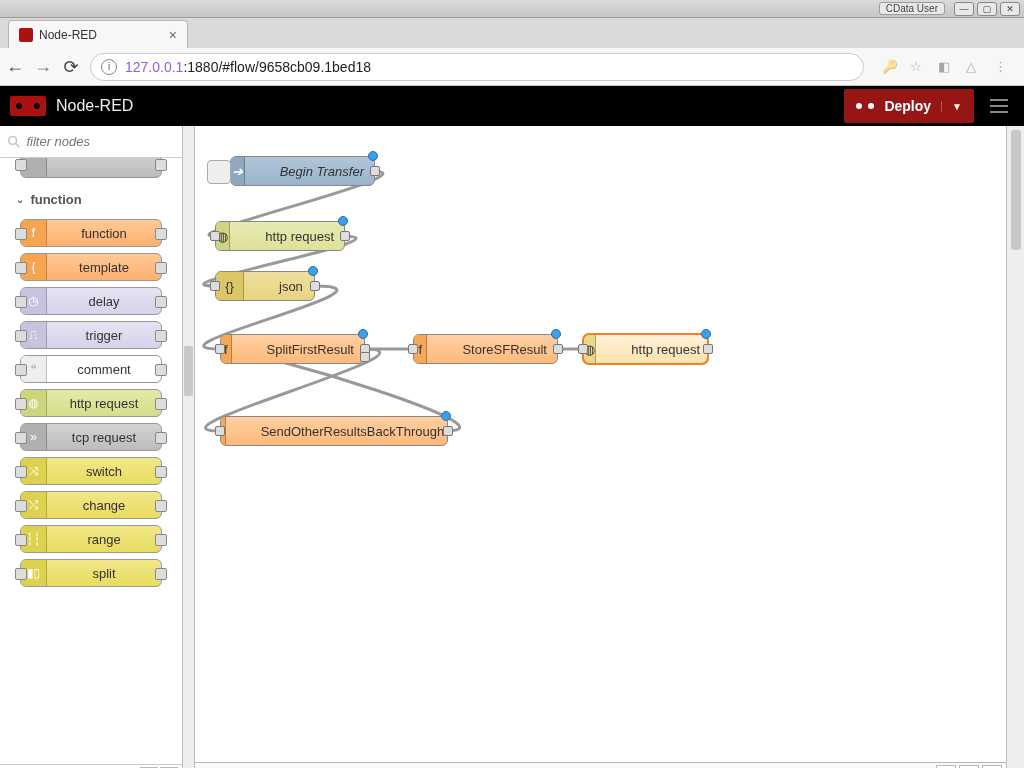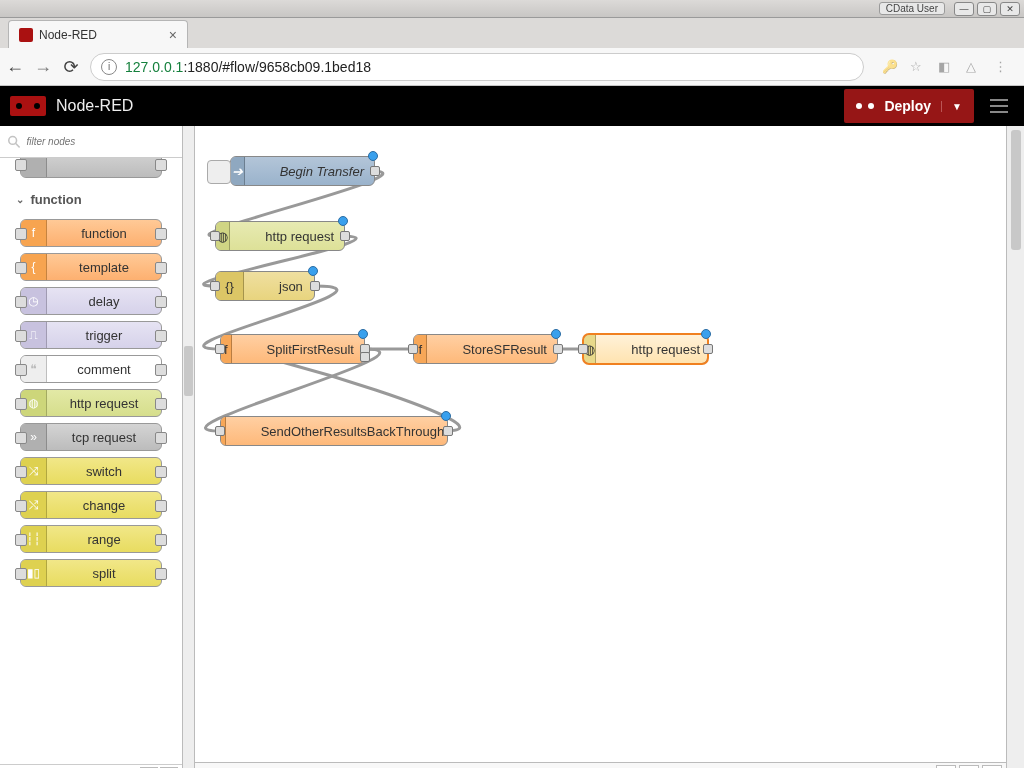--- a/index.html
+++ b/index.html
@@ -16,21 +16,21 @@
   .btab .fav { width:14px; height:14px; background:#a11; border-radius:2px; }
   .btab .close { margin-left:auto; color:#666; font-size:14px; }
 
   
   .addr { height:38px; background:#f7f7f7; border-bottom:1px solid #c5c5c5; display:flex; align-items:center; padding:0 6px; gap:10px; color:#555; }
   .addr .nav { width:18px; text-align:center; font-size:18px; color:#777; }
   .addr .nav.enabled { color:#444; }
   .addr .urlbox { flex:1; height:28px; border:1px solid #ccc; border-radius:16px; background:#fff; display:flex; align-items:center; padding:0 10px; gap:8px; }
   .addr .info { width:16px; height:16px; border:1px solid #888; border-radius:50%; display:flex; align-items:center; justify-content:center; font-size:10px; color:#666; }
   .addr .url { font-size:14px; color:#222; }
-  .addr .url .dark { color:#15803d; }
+  .addr .url .dark { color:#8b5cf6; }
   .addr .icons { display:flex; gap:12px; margin:0 8px; }
   .addr .ic { width:16px; height:16px; opacity:.5; }
 
   
   .appheader { height:40px; background:#000; display:flex; align-items:center; color:#ddd; padding:0 10px; }
   .appheader .logo { width:36px; height:20px; background:#a11; border-radius:2px; margin-right:10px; position:relative; }
   .appheader .logo::before,.appheader .logo::after{content:"";position:absolute;width:6px;height:6px;border-radius:50%;background:#000;top:7px;}
   .appheader .logo::before{left:6px;} .appheader .logo::after{right:6px;}
   .appheader .title { font-size:16px; font-weight:400; color:#eee; }
   .deploy { margin-left:auto; background:#961616; height:34px; display:flex; align-items:center; padding:0 12px; color:#ffffff; font-weight:bold; font-size:14px; gap:10px; border-radius:2px; }
@@ -41,21 +41,21 @@
   .hamburger { margin-left:10px; width:30px; display:flex; flex-direction:column; gap:4px; align-items:center; }
   .hamburger span{display:block;width:18px;height:2px;background:#888;}
 
   
   .workspace { display:flex; height:662px; }
 
   
   .palette { width:183px; background:#fff; border-right:1px solid #bbb; display:flex; flex-direction:column; }
   .search { height:32px; border-bottom:1px solid #ccc; display:flex; align-items:center; padding:0 8px; gap:6px; }
   .search svg{width:14px;height:14px;opacity:.5;}
-  .search input{border:none;outline:none;width:100%;font-style:italic;color:#888;font-size:10px;}
+  .search input{border:none;outline:none;width:100%;font-style:italic;color:#888;font-size:13px;}
   .pscroll{flex:1;overflow:hidden;padding:4px 12px 0 12px;position:relative;}
   .plabel{font-weight:bold;color:#555;padding:8px 4px 6px 4px;display:flex;align-items:center;gap:6px;}
   .plabel .chev{font-size:10px;color:#666;}
 
   .pnode{height:28px;border-radius:6px;border:1px solid #999;margin:6px 8px;display:flex;align-items:center;position:relative;font-size:13px;color:#333;}
   .pnode .icon{width:26px;height:100%;border-right:1px solid rgba(0,0,0,.2);border-radius:5px 0 0 5px;display:flex;align-items:center;justify-content:center;color:#fff;font-size:12px;}
   .pnode .nm{flex:1;text-align:center;}
   .pnode::after{content:"";position:absolute;right:-6px;top:8px;width:10px;height:10px;background:#ddd;border:1px solid #888;border-radius:2px;}
   .pnode.inport::before{content:"";position:absolute;left:-6px;top:8px;width:10px;height:10px;background:#ddd;border:1px solid #888;border-radius:2px;}
   .gray{background:linear-gradient(#d4d4d4,#bcbcbc);}

